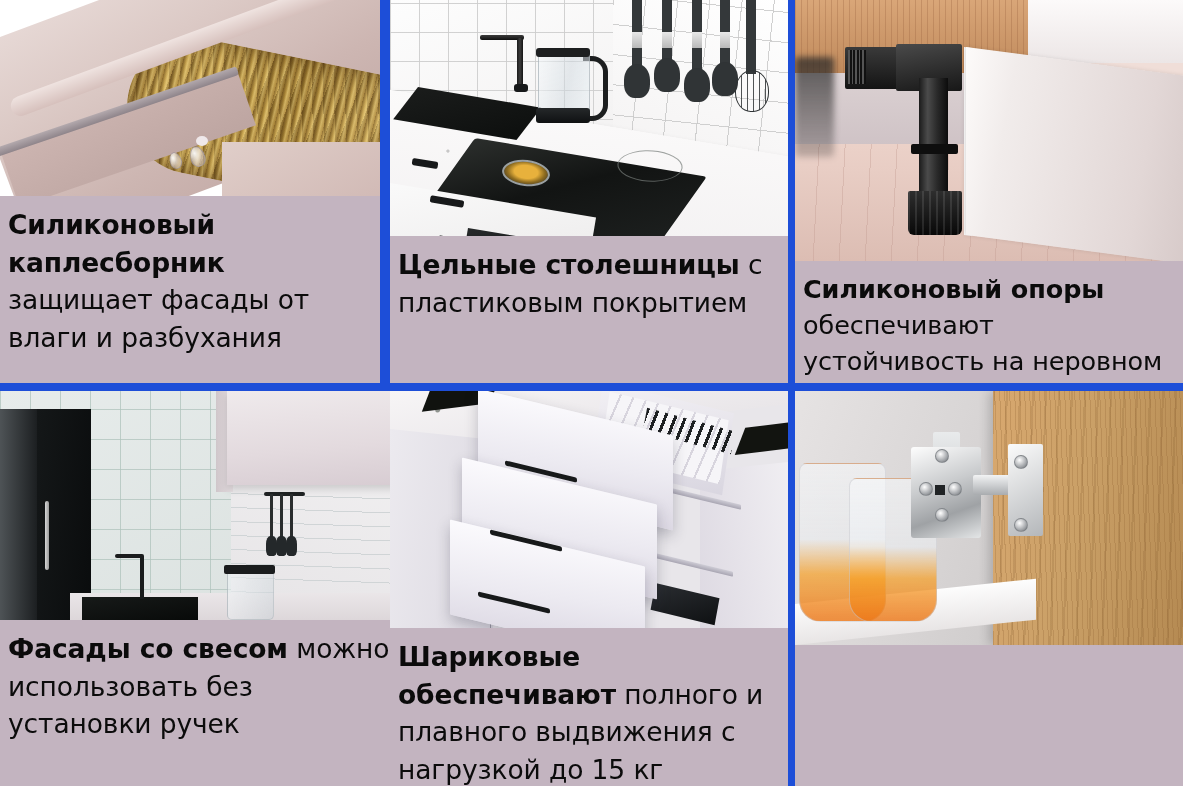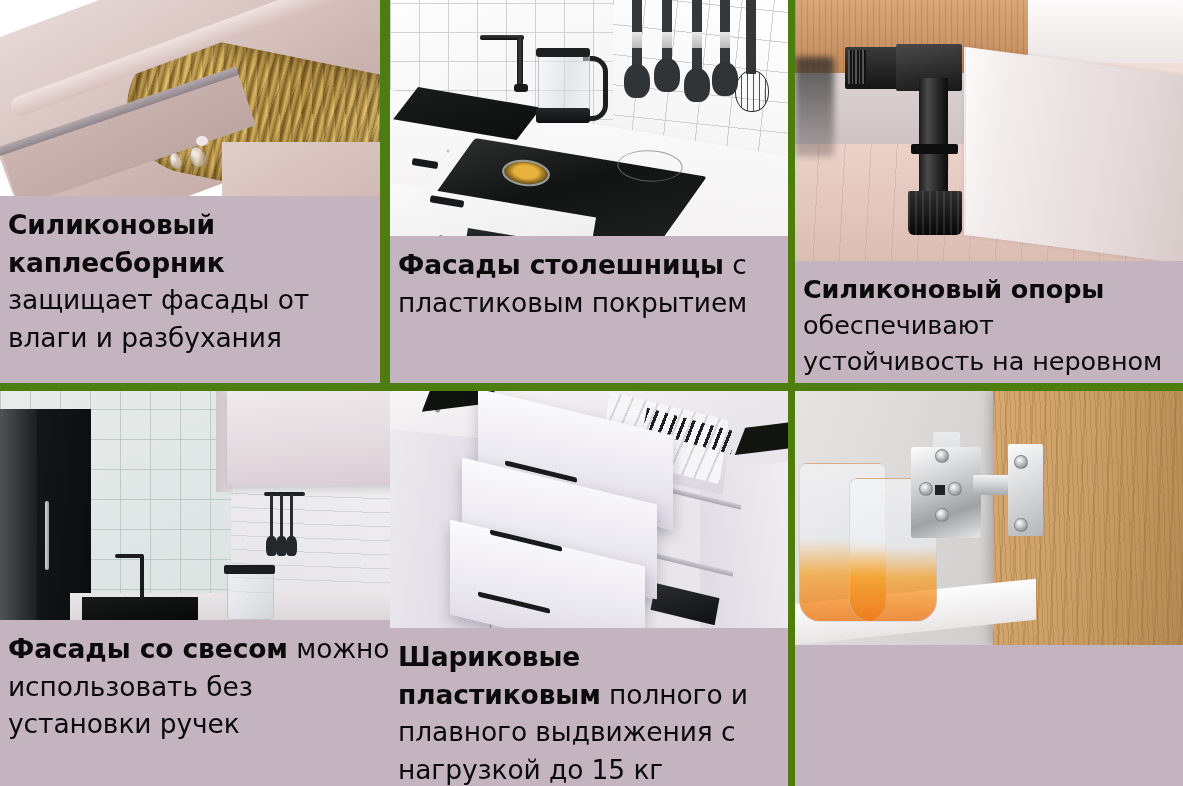--- a/index.html
+++ b/index.html
@@ -10,21 +10,21 @@
   body {
     width: 1183px;
     height: 786px;
     font-family: "DejaVu Sans", "Liberation Sans", sans-serif;
     overflow: hidden;
   }
   .grid {
     position: relative;
     width: 1183px;
     height: 786px;
-    background: #4d7c0f;
+    background: #1d4ed8;
   }
   .card {
     position: absolute;
     background: #c3b4c0;
     overflow: hidden;
     display: flex;
     flex-direction: column;
   }
   .photo {
     position: relative;
@@ -588,21 +588,21 @@
           <span></span>
         </div>
       <div class="whisk"></div>
       <div class="cab-front"></div>
       <div class="oven"></div>
       <div class="handle h1"></div>
       <div class="handle h2"></div>
       <div class="handle h3"></div>
     </div>
     <div class="caption cap-26">
-      <b>Фасады столешницы</b><span> с пластиковым покрытием</span>
+      <b>Цельные столешницы</b><span> с пластиковым покрытием</span>
     </div>
   </div>
 
   <div class="card" id="card-3">
     <div class="photo p3">
       <div class="floor"></div>
       <div class="back-wall"></div>
       <div class="wood-top"></div>
       <div class="cab-panel"></div>
       <div class="leg-blur"></div>
@@ -660,21 +660,21 @@
       <div class="dark-gap g1"></div>
       <div class="dark-gap g2"></div>
       <div class="drawer d-top"></div>
       <div class="drawer d-mid"></div>
       <div class="drawer d-bot"></div>
       <div class="d-handle dh1"></div>
       <div class="d-handle dh2"></div>
       <div class="d-handle dh3"></div>
     </div>
     <div class="caption cap-26">
-      <b>Шариковые пластиковым</b><span> полного и плавного выдвижения с нагрузкой до 15 кг</span>
+      <b>Шариковые обеспечивают</b><span> полного и плавного выдвижения с нагрузкой до 15 кг</span>
     </div>
   </div>
 
   <div class="card" id="card-6">
     <div class="photo p6">
       <div class="panel-left"></div>
       <div class="door-wood"></div>
       <div class="shelf"></div>
       <div class="glass glass-a"></div>
       <div class="glass glass-b"></div>

